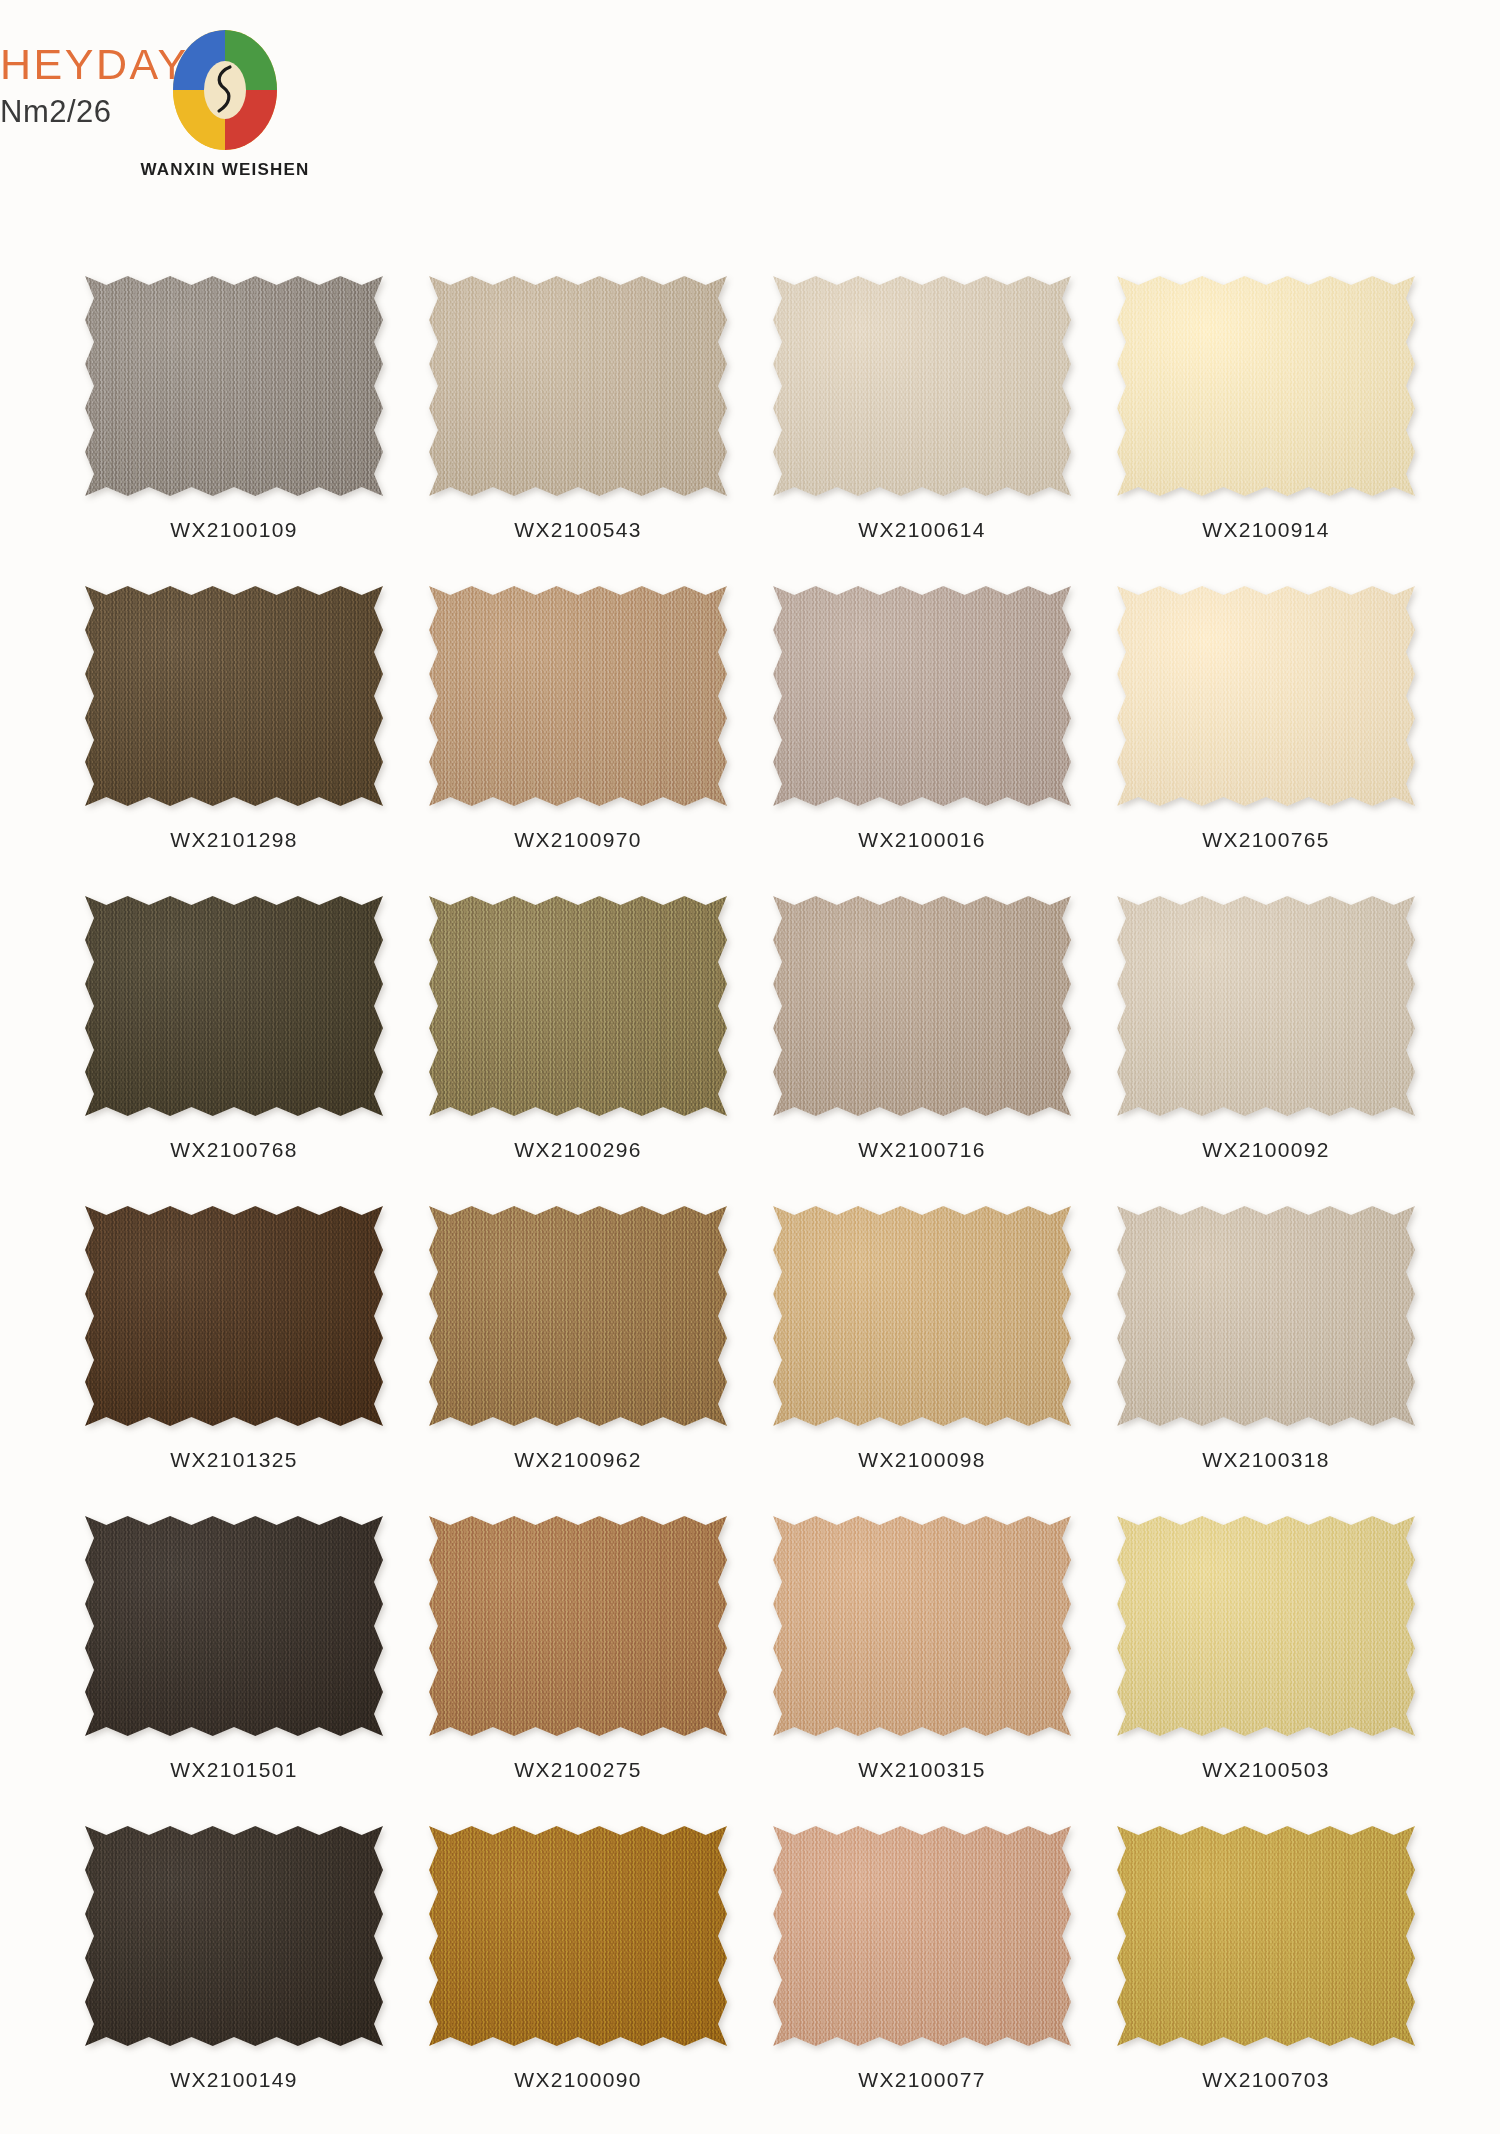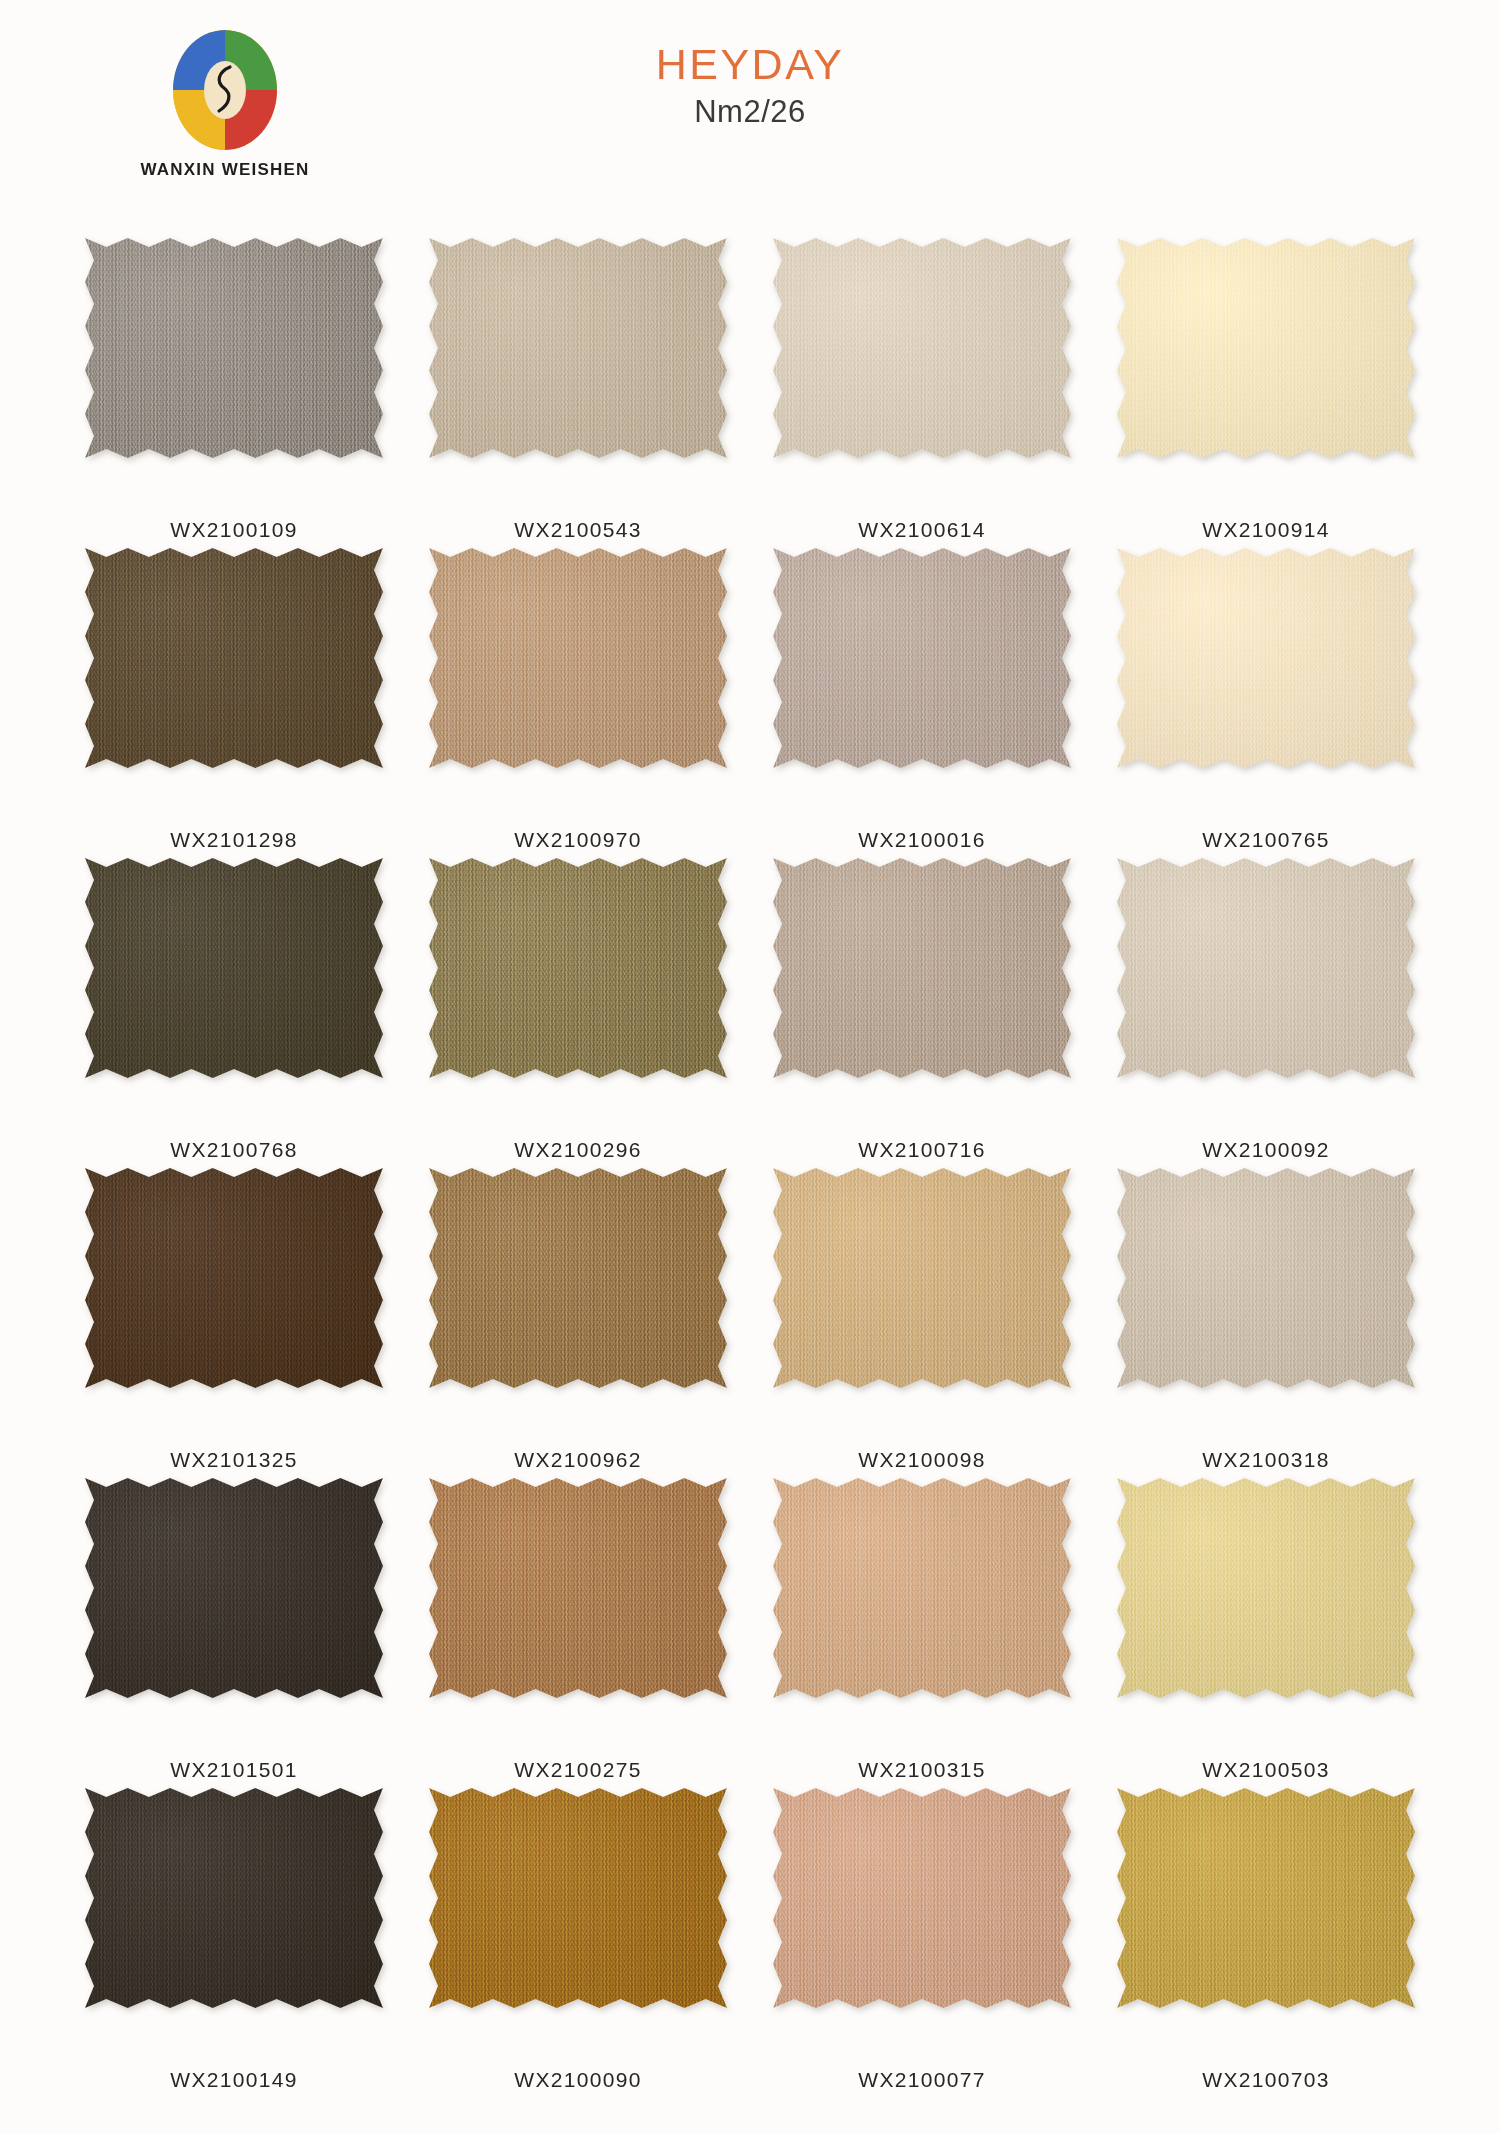--- a/index.html
+++ b/index.html
@@ -95,21 +95,21 @@
     letter-spacing: 1.2px;
     color: #1e1e1e;
     white-space: nowrap;
   }
 
   .title-block {
     position: absolute;
     left: 0;
     right: 0;
     top: 42px;
-    text-align: center;
+    text-align: left;
   }
   .title-main {
     font-size: 43px;
     letter-spacing: 2.5px;
     color: #e2703a;
     font-weight: 400;
     line-height: 1.05;
     font-family: "Liberation Sans", sans-serif;
   }
   .title-sub {
@@ -138,21 +138,21 @@
     grid-auto-rows: 310px;
     column-gap: 32px;
     row-gap: 0;
   }
 
   .swatch-cell {
     position: relative;
     display: flex;
     flex-direction: column;
     align-items: center;
-    justify-content: space-between;
+    justify-content: flex-end;
     padding-top: 6px;
   }
 
   .swatch-shell {
     position: relative;
     width: 298px;
     height: 220px;
     filter: drop-shadow(2px 3px 3px rgba(60,50,40,0.22));
   }
 

